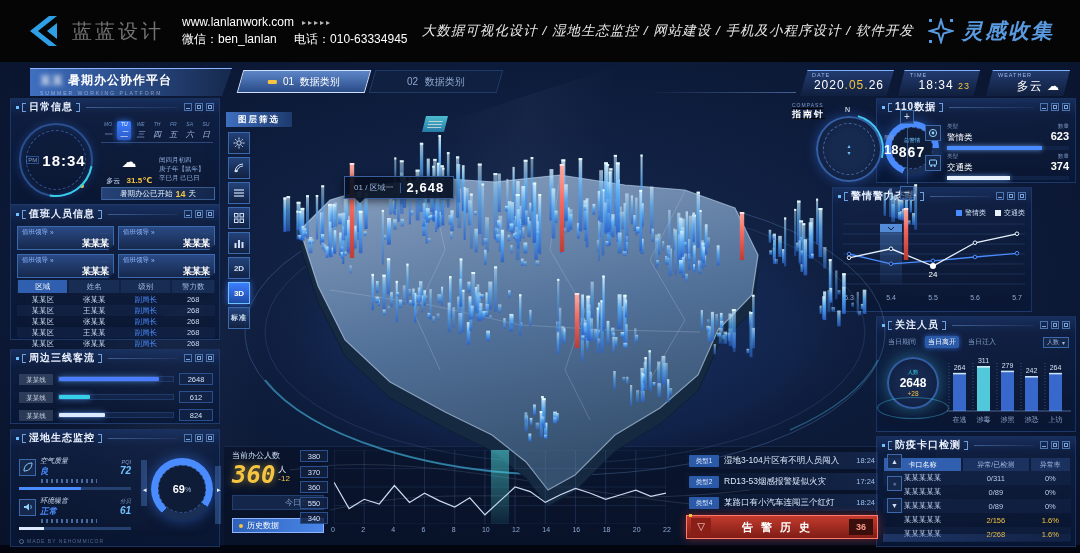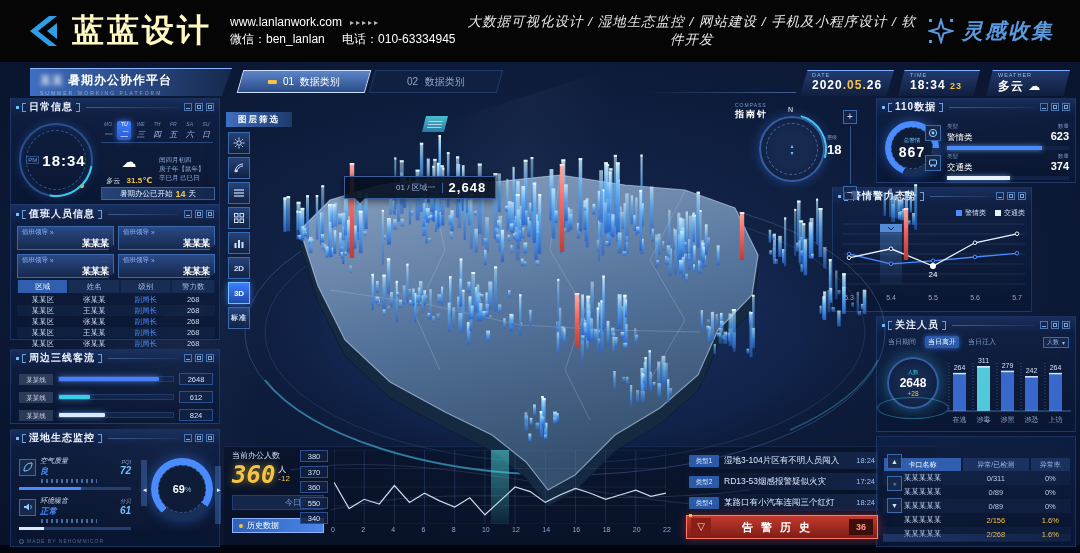--- a/index.html
+++ b/index.html
@@ -2,21 +2,21 @@
 <html><head>
 <meta charset="utf-8">
 <style>
   html,body{margin:0;padding:0;background:#000;}
   *{box-sizing:border-box;font-family:"Liberation Sans","DejaVu Sans",sans-serif;}
   #app{position:relative;width:1080px;height:553px;overflow:hidden;background:#000;}
 
   
   .banner{position:absolute;top:0;left:0;width:1080px;height:62px;background:#050505;display:flex;align-items:center;padding:0 26px;}
   .logo-wrap{display:flex;align-items:center;gap:10px;}
-  .logo-text{color:#fef9c3;font-size:32px;font-weight:bold;letter-spacing:3px;}
+  .logo-text{color:#737373;font-size:20px;font-weight:normal;letter-spacing:3px;}
   .contact{margin-left:18px;color:#fff;font-size:12px;line-height:17px;}
   .contact .row1{display:flex;align-items:center;gap:8px;}
   .arrows{color:#bbb;font-size:8px;letter-spacing:2px;}
   .services{flex:1;text-align:center;color:#e8e8e8;font-size:13.5px;font-style:italic;letter-spacing:1px;padding:0 10px;}
   .collect{display:flex;align-items:center;gap:8px;color:#5a9ae0;font-size:21px;font-weight:bold;font-style:italic;letter-spacing:2px;}
 
   
   .stage{position:absolute;top:62px;left:0;width:1080px;height:491px;
     background:radial-gradient(ellipse 900px 420px at 50% 42%,#16294f 0%,#0d1b3a 48%,#070f24 100%);}
   .stage:before{content:"";position:absolute;left:0;top:0;right:0;height:2px;background:linear-gradient(90deg,#1a3songs,transparent);}
@@ -38,21 +38,21 @@
   .tabs{position:absolute;left:240px;top:8px;display:flex;}
   .tab{width:128px;height:23px;display:flex;align-items:center;justify-content:center;gap:6px;
     transform:skewX(-16deg);font-size:10px;color:#8fa8d0;background:rgba(18,34,66,.8);border:1px solid rgba(70,120,200,.3);margin-right:4px;}
   .tab>*{transform:skewX(16deg);}
   .tab.active{background:linear-gradient(180deg,#5d86c8,#2a4c88);border:1px solid #cfe0ff;color:#fff;}
   .tab .dash{width:9px;height:4px;background:#f5c542;border-radius:1px;}
   .deco-line{position:absolute;left:646px;top:30px;width:150px;height:1px;background:linear-gradient(90deg,transparent,rgba(120,170,240,.5));}
   .plate{position:absolute;top:8px;height:26px;background:linear-gradient(180deg,rgba(60,100,180,.45),rgba(18,34,66,.7));
     border-top:1px solid #7fb0ff;clip-path:polygon(8% 0,100% 0,92% 100%,0 100%);padding:1px 10px 0 12px;}
   .plate .lab{font-size:5.5px;color:#9ab8e8;letter-spacing:1px;}
-  .plate .val{font-size:12px;color:#fff;font-weight:bold;letter-spacing:1px;white-space:nowrap;}
+  .plate .val{font-size:12px;color:#fff;font-weight:normal;text-align:right;letter-spacing:1px;white-space:nowrap;}
   .plate .yel{color:#f5c542;}
   .plate .sec{font-size:9px;color:#f5c542;}
   .corner-dot{position:absolute;left:2px;top:-2px;width:3px;height:3px;background:#f5c542;}
 
   
   .panel{position:absolute;background:linear-gradient(180deg,rgba(20,38,77,.58),rgba(10,22,48,.78));
     border:1px solid rgba(70,120,200,.28);box-shadow:inset 0 0 14px rgba(0,30,80,.45);z-index:3;}
   .ph{height:16px;display:flex;align-items:center;gap:3px;padding:0 5px;
     background:linear-gradient(180deg,rgba(60,100,180,.22),rgba(20,40,80,.05));}
   .tick{width:3px;height:3px;background:#6fc0ff;flex:none;}
@@ -145,29 +145,29 @@
   .lbtn{width:22px;height:22px;border:1px solid #3a6aad;background:linear-gradient(180deg,rgba(50,90,160,.6),rgba(18,34,66,.8));
     display:flex;align-items:center;justify-content:center;color:#cfe0f5;font-size:8px;font-weight:bold;}
   .lbtn.active{border-color:#6fc0ff;background:linear-gradient(180deg,#3d7eff,#1d4aa8);color:#fff;box-shadow:0 0 6px rgba(61,126,255,.8);}
   .lbtn.std{font-size:7px;letter-spacing:1px;}
 
   
   #map-svg{position:absolute;left:230px;top:28px;z-index:4;pointer-events:none;}
   .tooltip{position:absolute;left:344px;top:114px;z-index:6;display:flex;align-items:center;gap:6px;
     background:rgba(8,16,34,.92);border:1px solid #3a5f9f;padding:3px 9px;box-shadow:0 2px 8px rgba(0,0,0,.6);}
   .tooltip:after{content:"";position:absolute;left:10px;bottom:-5px;border:5px solid transparent;border-top-color:rgba(8,16,34,.92);border-bottom:0;}
-  .tooltip .tt1{font-size:8px;color:#9fb8dd;margin-left:42px;}
+  .tooltip .tt1{font-size:8px;color:#9fb8dd;}
   .tooltip .sep{width:1px;height:10px;background:#3a5f9f;}
   .tooltip .tt2{font-size:13px;font-weight:bold;color:#fff;letter-spacing:1px;}
   .flag{position:absolute;left:424px;top:54px;width:22px;height:16px;background:linear-gradient(180deg,#57d8e8,#2a8ab8);
     transform:skewX(-14deg);z-index:5;opacity:.85;display:flex;flex-direction:column;justify-content:center;gap:2px;padding:0 4px;}
   .flag i{display:block;height:1px;background:rgba(255,255,255,.8);}
 
   
-  .compass{position:absolute;left:735px;top:40px;width:126px;height:108px;z-index:5;}
+  .compass{position:absolute;left:792px;top:40px;width:126px;height:108px;z-index:5;text-decoration:underline;}
   .compass .lab1{font-size:5px;color:#7f9cc8;letter-spacing:1px;}
   .compass .lab2{font-size:9px;font-weight:bold;color:#fff;letter-spacing:2px;}
   .cring{position:absolute;left:24px;top:14px;width:66px;height:66px;border-radius:50%;border:2px solid rgba(60,110,190,.8);
     background:radial-gradient(circle,#16294f 40%,#0d1b3a 100%);box-shadow:0 0 12px rgba(60,130,255,.4);}
   .cring:before{content:"";position:absolute;inset:5px;border:1px dashed rgba(110,160,230,.55);border-radius:50%;}
   .cring:after{content:"";position:absolute;inset:-4px;border:2px solid transparent;border-right-color:#44c8f0;border-radius:50%;transform:rotate(-30deg);}
   .cross{position:absolute;left:0;top:0;right:0;bottom:0;display:flex;flex-direction:column;align-items:center;justify-content:center;gap:1px;color:#6fc0ff;font-size:6px;line-height:6px;}
   .cnorth{position:absolute;left:53px;top:4px;font-size:7px;color:#fff;}
   .cval{position:absolute;left:92px;top:32px;text-align:left;}
   .cval .l{font-size:5px;color:#7f9cc8;display:block;}
@@ -1591,20 +1591,30 @@
           <line x1="100" y1="18" x2="100" y2="66" stroke="rgba(90,130,200,0.5)" stroke-dasharray="1,2"></line>
           <rect x="104" y="27.866666666666667" width="13" height="38.13333333333333" fill="#3d6fd8" opacity="0.92"></rect>
           <rect x="104" y="27.866666666666667" width="13" height="1.5" fill="#dff4ff" opacity="0.9"></rect>
           <text x="110.5" y="24.866666666666667" text-anchor="middle" font-size="7" fill="#cfe0f5">264</text>
           <text x="110.5" y="77" text-anchor="middle" font-size="7" fill="#8fa8d0">上访</text>
           <line x1="2" y1="66" x2="126" y2="66" stroke="rgba(140,180,240,0.5)"></line>
         </svg>
     </div>
 
     <div class="panel" style="left:876px;top:374px;width:200px;height:111px;">
+      <div class="ph">
+        <span class="tick"></span>
+          <span class="br"></span>
+        <span class="ph-title">防疫卡口检测</span>
+        <span class="br r"></span>
+          <span class="line"></span>
+        <span class="mini m1"></span>
+          <span class="mini m2"></span>
+          <span class="mini m3"></span>
+      </div>
       <div class="ctable">
         <div class="ctr head">
           <span>卡口名称</span>
           <span>异常/已检测</span>
           <span>异常率</span>
         </div>
         <div class="ctr">
             <span>某某某某某</span>
             <span>0/311</span>
             <span>0%</span>

